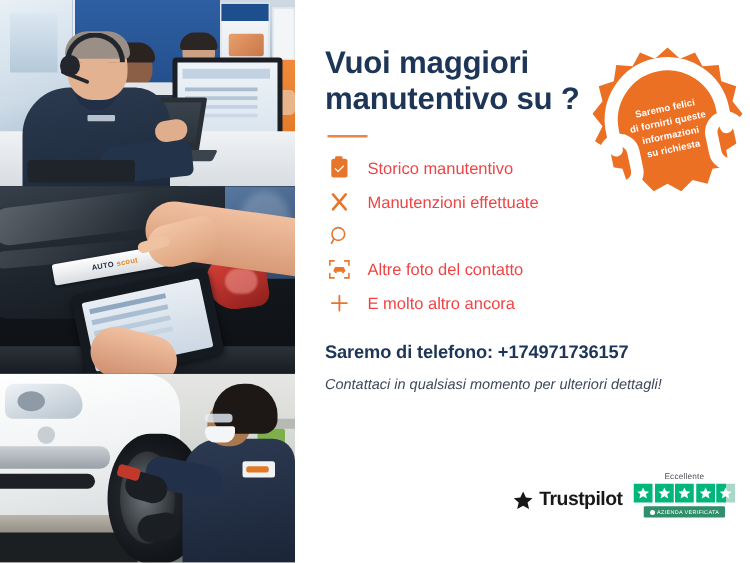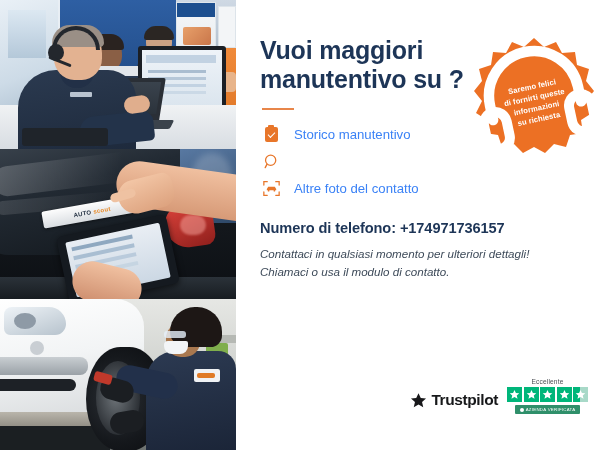--- a/index.html
+++ b/index.html
@@ -219,21 +219,21 @@
     align-items:center; justify-content:center; transform:rotate(-12deg); padding-top:14px; }
   .badge-head { width:18px; height:16px; margin-bottom:3px; }
   .badge-line { color:#ffffff; font-size:7.6px; font-weight:700; line-height:1.45;
     white-space:nowrap; text-align:center; letter-spacing:.1px; }
 
   
   .features { margin-top:2px; }
   .feat { display:flex; align-items:center; height:26px; margin-bottom:1px; }
   .feat-ico { width:22px; min-width:22px; display:flex; align-items:center;
     justify-content:center; margin-right:12px; }
-  .feat-txt { color:#3b82f6; font-size:13.2px; }
+  .feat-txt { color:#ef4444; font-size:13.2px; }
 
   .clip { width:13px; height:15px; background:#e8762a; border-radius:2px; position:relative; }
   .clip:before{ content:""; position:absolute; left:3.5px; top:-2px; width:6px; height:3px;
     background:#e8762a; border-radius:1px; }
   .clip:after{ content:""; position:absolute; left:3px; top:5px; width:6px; height:3px;
     border-left:1.6px solid #fff; border-bottom:1.6px solid #fff;
     transform:rotate(-45deg); }
 
   .phone-block { margin-top:18px; }
   .phone { color:#1d3557; font-size:14.6px; font-weight:700; letter-spacing:-.1px; }
@@ -386,20 +386,29 @@
 
     <div class="features">
 
       <div class="feat">
         <span class="feat-ico">
             <span class="clip"></span>
           </span>
         <span class="feat-txt">Storico manutentivo</span>
       </div>
 
+      <div class="feat">
+        <span class="feat-ico">
+          <svg width="17" height="17" viewBox="0 0 20 20">
+            <path d="M4 3 L16 17 M16 3 L4 17" stroke="#e8762a" stroke-width="2.4" stroke-linecap="round"></path>
+            <circle cx="10" cy="10" r="1.7" fill="#e8762a"></circle>
+          </svg>
+        </span>
+        <span class="feat-txt">Manutenzioni effettuate</span>
+      </div>
 
       <div class="feat">
         <span class="feat-ico">
           <svg width="17" height="17" viewBox="0 0 20 20">
             <circle cx="9" cy="8.5" r="6" fill="none" stroke="#e8762a" stroke-width="1.5"></circle>
             <path d="M4.6 13.4 L2.6 17.2" stroke="#e8762a" stroke-width="1.6" stroke-linecap="round"></path>
           </svg>
         </span>
       </div>
 
@@ -408,30 +417,37 @@
           <svg width="17" height="17" viewBox="0 0 20 20">
             <path d="M1 6 V2 H5 M15 2 H19 V6 M19 14 V18 H15 M5 18 H1 V14" fill="none" stroke="#e8762a" stroke-width="1.5" stroke-linecap="round"></path>
             <path d="M4.5 12.2 h11 v-1.6 l-1.6-2.8 H6.1 L4.5 10.6 Z" fill="#e8762a"></path>
             <circle cx="6.6" cy="12.6" r="1" fill="#e8762a"></circle>
             <circle cx="13.4" cy="12.6" r="1" fill="#e8762a"></circle>
           </svg>
         </span>
         <span class="feat-txt">Altre foto del contatto</span>
       </div>
 
+      <div class="feat">
+        <span class="feat-ico">
+          <svg width="17" height="17" viewBox="0 0 20 20">
+            <path d="M10 3 V17 M3 10 H17" stroke="#e8762a" stroke-width="1.7" stroke-linecap="round"></path>
+          </svg>
+        </span>
+        <span class="feat-txt">E molto altro ancora</span>
+      </div>
     </div>
 
     <div class="phone-block">
       <div class="phone">
-        <span>Numero di telefono:</span>
+        <span>Saremo di telefono:</span>
         <span>+174971736157</span>
       </div>
       <div class="sub">
         <span>Contattaci in qualsiasi momento per ulteriori dettagli!</span><br>
-        <span>Chiamaci o usa il modulo di contatto.</span>
       </div>
     </div>
 
     <div class="tp">
       <div class="tp-left">
         <svg width="17" height="17" viewBox="0 0 24 24">
           <path d="M12 1.6 L15.2 8.6 L22.6 9.3 L17 14.2 L18.7 21.5 L12 17.7 L5.3 21.5 L7 14.2 L1.4 9.3 L8.8 8.6 Z" fill="#18181a"></path>
         </svg>
         <span class="tp-name">Trustpilot</span>
       </div>

